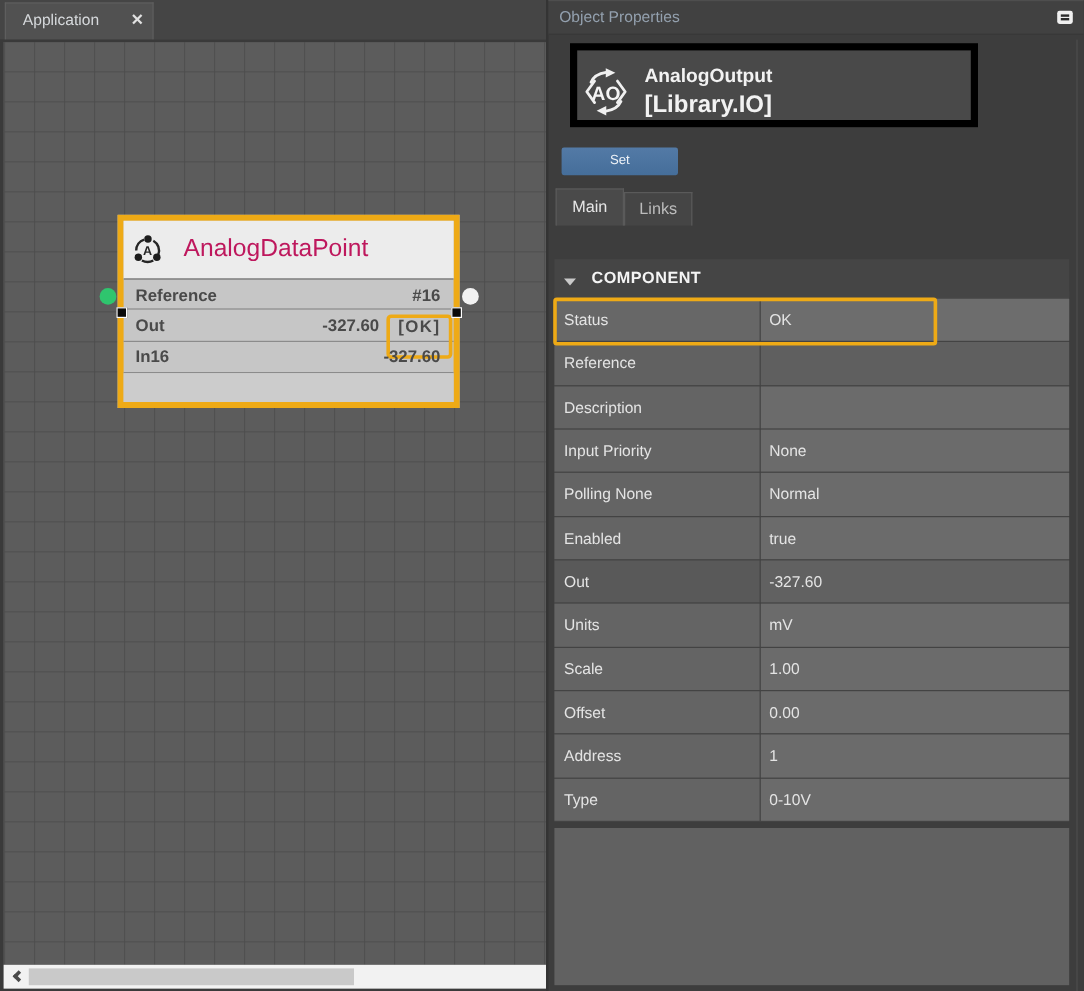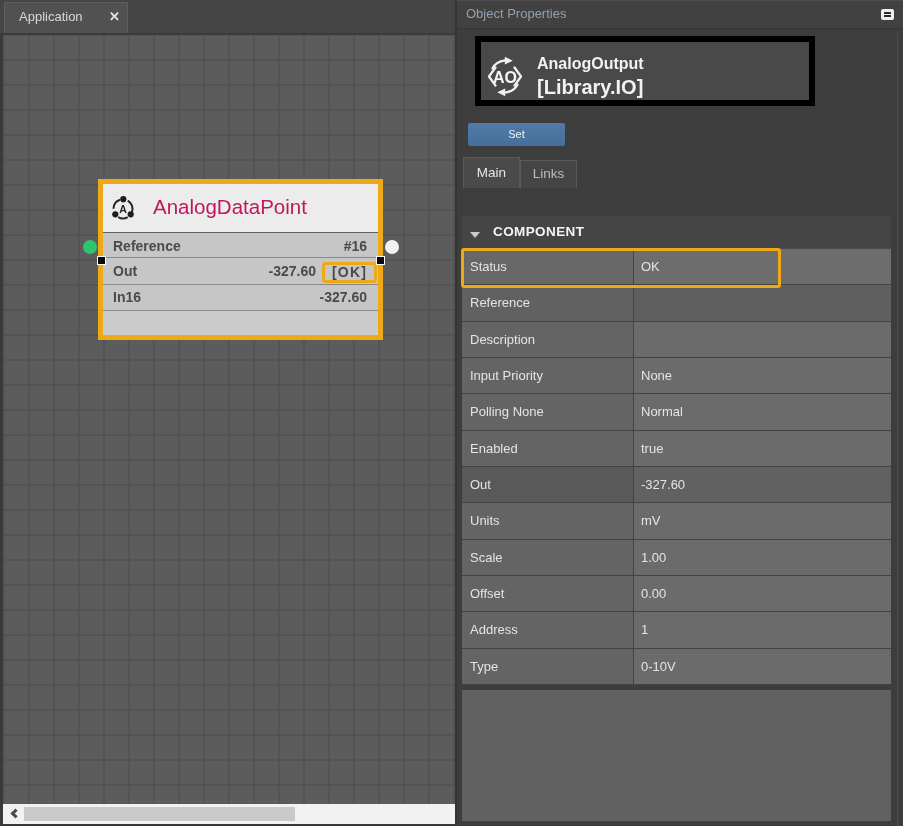--- a/index.html
+++ b/index.html
@@ -35,21 +35,21 @@
   #block .hdr .ttl { position:absolute; left:50px; top:10.5px; font-size:20.5px; color:#be185d; }
   .brow { position:absolute; left:0; width:275px; height:26px; line-height:25px;
     font-size:14px; font-weight:bold; color:#4a4a4a;
     border-bottom:1px solid #8b8b8b; }
   .brow .n { position:absolute; left:10px; top:0; }
   .brow .v { position:absolute; right:11px; top:0; }
   #brow1 { top:49.5px; height:24.5px; }
   #brow2 { top:74px; height:27px; line-height:27px; }
   #brow3 { top:101px; height:26px; }
   #brow4 { top:127px; height:24px; border-bottom:none; background:#cccccc; }
-  #okbadge { position:absolute; right:1px; top:3.5px; width:55px; height:21px;
+  #okbadge { position:absolute; right:1px; top:3.5px; width:55px; height:37px;
     border:3px solid #eeaa16; border-radius:4px; line-height:15px; text-align:center; }
   #okbadge span { font-size:14px; letter-spacing:1.2px; }
   .port { position:absolute; width:14px; height:14px; border-radius:50%; }
   #portg { left:-20px; top:56px; background:#2fc56e; }
   #portw { left:282px; top:56px; background:#f2f2f2; }
   .handle { position:absolute; width:8.5px; height:8.5px; background:#0a0a0a; border:1.2px solid #fff; }
   #hl { left:-6px; top:72px; }
   #hr { left:273px; top:72px; }
 
   

